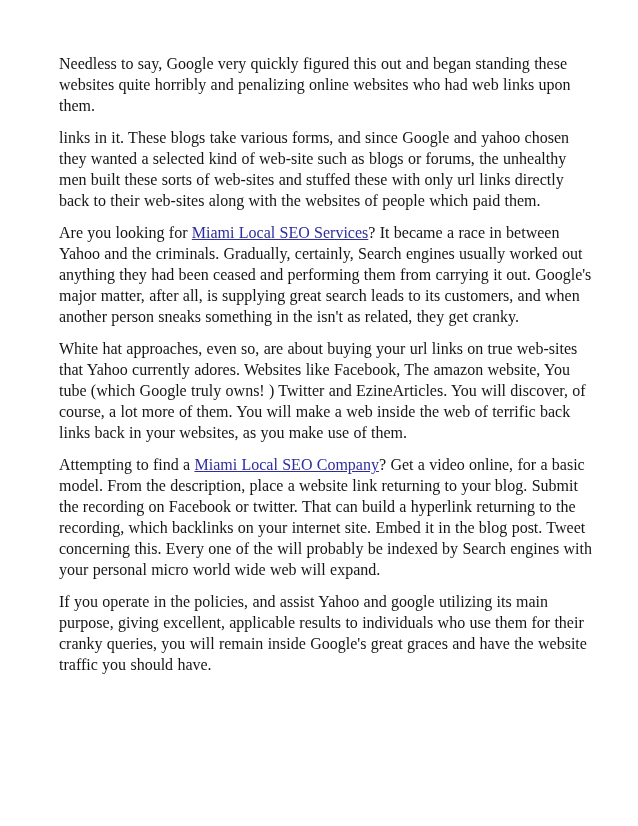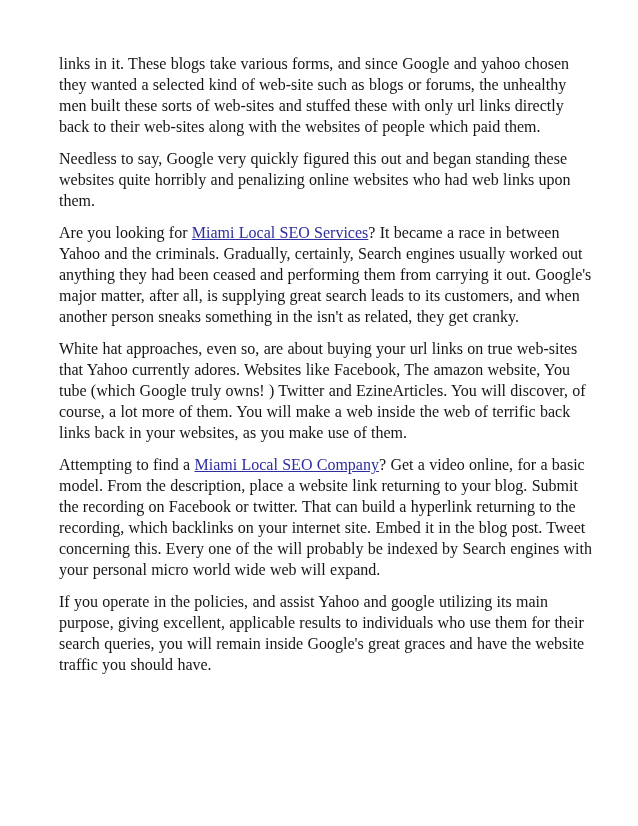--- a/index.html
+++ b/index.html
@@ -30,19 +30,19 @@
   }
   main p a {
     color: var(--link-color, #2d2d9e);
     cursor: pointer;
   }
 </style>
 </head>
 <body>
 
 <main data-name="document-page">
+    <p data-name="paragraph-2"><span data-name="paragraph-text">Needless to say, Google very quickly figured this out and began standing these websites quite horribly and penalizing online websites who had web links upon them.</span></p>
     <p data-name="paragraph-1"><span data-name="paragraph-text">links in it. These blogs take various forms, and since Google and yahoo chosen they wanted a selected kind of web-site such as blogs or forums, the unhealthy men built these sorts of web-sites and stuffed these with only url links directly back to their web-sites along with the websites of people which paid them.</span></p>
-    <p data-name="paragraph-2"><span data-name="paragraph-text">Needless to say, Google very quickly figured this out and began standing these websites quite horribly and penalizing online websites who had web links upon them.</span></p>
     <p data-name="paragraph-3"><span data-name="paragraph-text">Are you looking for </span><a href="#" data-name="miami-local-seo-services-link">Miami Local SEO Services</a><span data-name="paragraph-text">? It became a race in between Yahoo and the criminals. Gradually, certainly, Search engines usually worked out anything they had been ceased and performing them from carrying it out. Google's major matter, after all, is supplying great search leads to its customers, and when another person sneaks something in the isn't as related, they get cranky.</span></p>
     <p data-name="paragraph-4"><span data-name="paragraph-text">White hat approaches, even so, are about buying your url links on true web-sites that Yahoo currently adores. Websites like Facebook, The amazon website, You tube (which Google truly owns! ) Twitter and EzineArticles. You will discover, of course, a lot more of them. You will make a web inside the web of terrific back links back in your websites, as you make use of them.</span></p>
     <p data-name="paragraph-5"><span data-name="paragraph-text">Attempting to find a </span><a href="#" data-name="miami-local-seo-company-link">Miami Local SEO Company</a><span data-name="paragraph-text">? Get a video online, for a basic model. From the description, place a website link returning to your blog. Submit the recording on Facebook or twitter. That can build a hyperlink returning to the recording, which backlinks on your internet site. Embed it in the blog post. Tweet concerning this. Every one of the will probably be indexed by Search engines with your personal micro world wide web will expand.</span></p>
-    <p data-name="paragraph-6"><span data-name="paragraph-text">If you operate in the policies, and assist Yahoo and google utilizing its main purpose, giving excellent, applicable results to individuals who use them for their search queries, you will remain inside Google's great graces and have the website traffic you should have.</span></p>
+    <p data-name="paragraph-6"><span data-name="paragraph-text">If you operate in the policies, and assist Yahoo and google utilizing its main purpose, giving excellent, applicable results to individuals who use them for their cranky queries, you will remain inside Google's great graces and have the website traffic you should have.</span></p>
   </main>
 
 </body></html>

